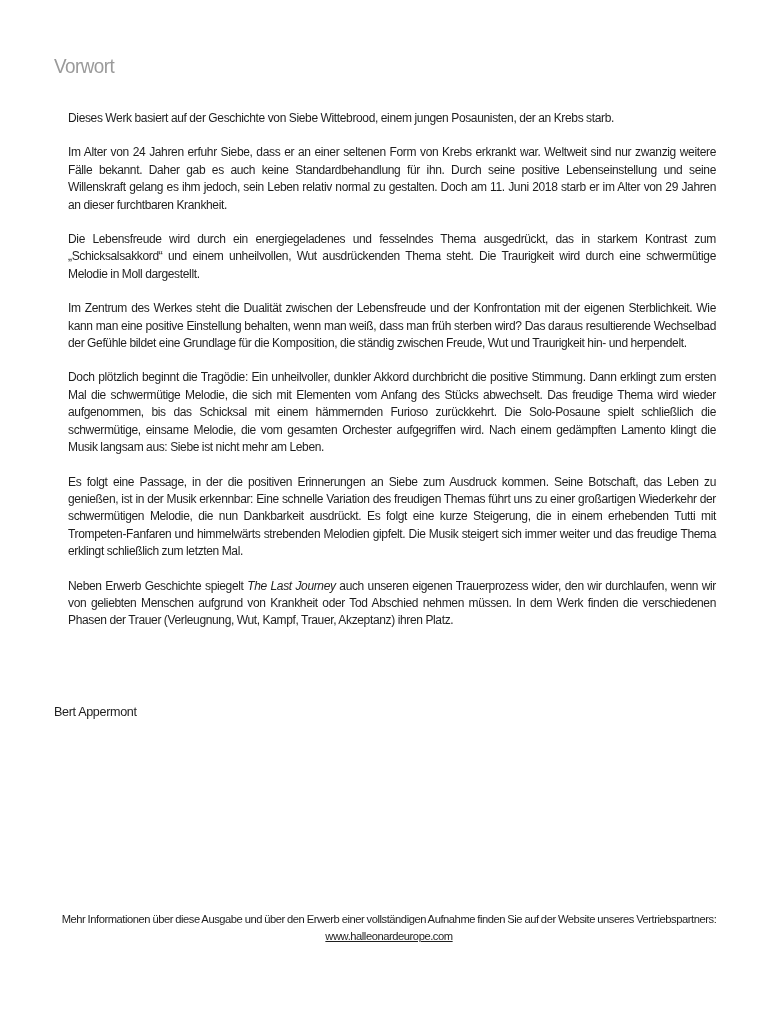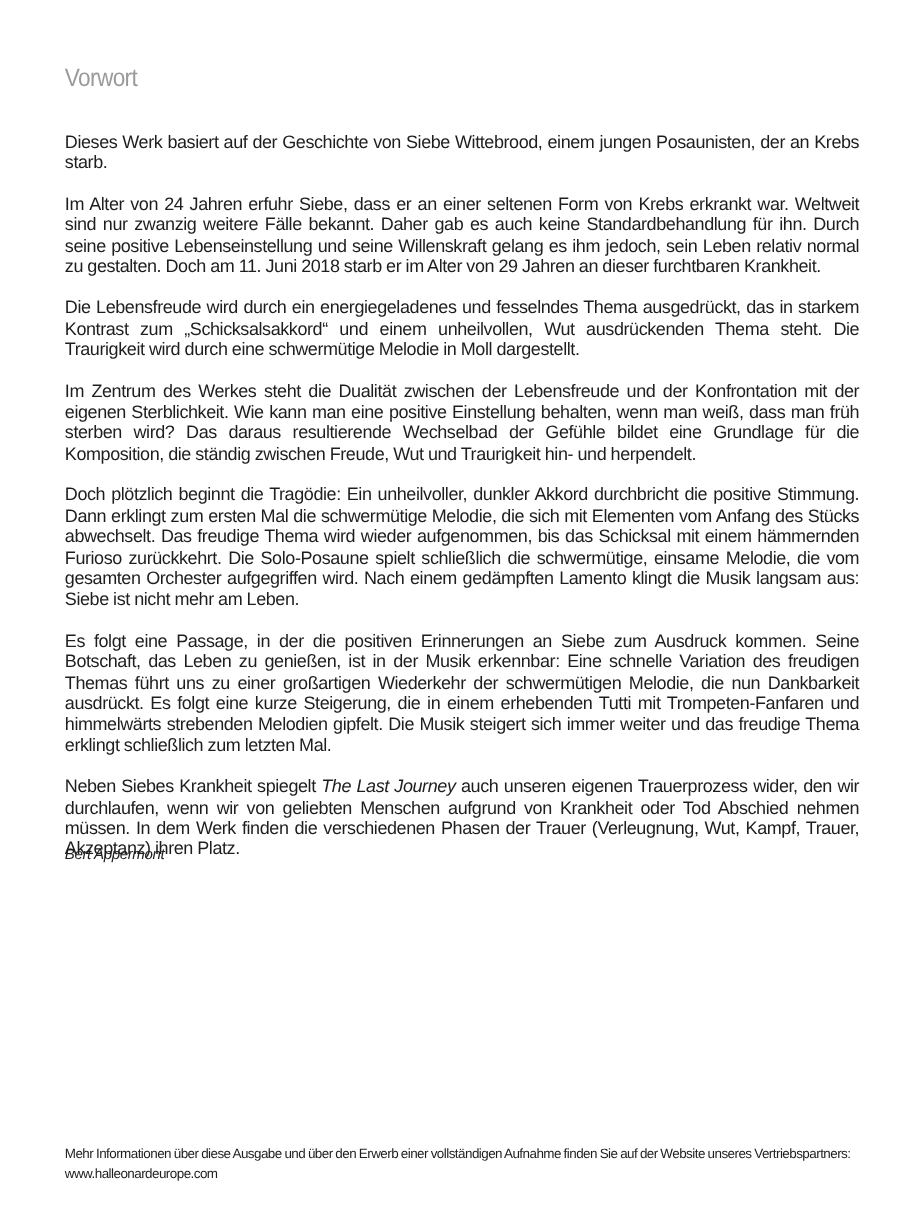--- a/index.html
+++ b/index.html
@@ -33,66 +33,67 @@
       transform-origin: left top;
       margin: 0;
     }
     .body-text {
       position: absolute;
       top: 110px;
       left: 0;
       width: 662px;
     }
     .para {
-      font-size: 15px;
+      font-size: 12px;
       line-height: 17.4px;
-      margin: 0 0 17px 0;
+      margin: 0 0 17px 14px;
       text-align: justify;
       letter-spacing: -0.35px;
       word-spacing: -0.2px;
     }
     .para em { }
     .signature {
       position: absolute;
       top: 705px;
       left: 0;
       font-size: 12.6px;
       letter-spacing: -0.35px;
-      font-style: italic;
     }
     .footer {
       position: absolute;
-      top: 954px;
+      top: 911px;
       left: 0;
       width: 670px;
       font-size: 11.2px;
       line-height: 17px;
       letter-spacing: -0.45px;
       word-spacing: -0.4px;
       white-space: nowrap;
+      text-align: center;
     }
     .footer a {
       color: #1e1e1e;
+      text-decoration: underline;
       display: inline-block;
     }
   </style>
 </head>
 <body>
 
 <div class="page">
   <h1 class="title">Vorwort</h1>
 
   <div class="body-text">
     <p class="para">Dieses Werk basiert auf der Geschichte von Siebe Wittebrood, einem jungen Posaunisten, der an Krebs starb.</p>
     <p class="para">Im Alter von 24 Jahren erfuhr Siebe, dass er an einer seltenen Form von Krebs erkrankt war. Weltweit sind nur zwanzig weitere Fälle bekannt. Daher gab es auch keine Standardbehandlung für ihn. Durch seine positive Lebenseinstellung und seine Willenskraft gelang es ihm jedoch, sein Leben relativ normal zu gestalten. Doch am 11. Juni 2018 starb er im Alter von 29 Jahren an dieser furchtbaren Krankheit.</p>
     <p class="para">Die Lebensfreude wird durch ein energiegeladenes und fesselndes Thema ausgedrückt, das in starkem Kontrast zum „Schicksalsakkord“ und einem unheilvollen, Wut ausdrückenden Thema steht. Die Traurigkeit wird durch eine schwermütige Melodie in Moll dargestellt.</p>
     <p class="para">Im Zentrum des Werkes steht die Dualität zwischen der Lebensfreude und der Konfrontation mit der eigenen Sterblichkeit. Wie kann man eine positive Einstellung behalten, wenn man weiß, dass man früh sterben wird? Das daraus resultierende Wechselbad der Gefühle bildet eine Grundlage für die Komposition, die ständig zwischen Freude, Wut und Traurigkeit hin- und herpendelt.</p>
     <p class="para">Doch plötzlich beginnt die Tragödie: Ein unheilvoller, dunkler Akkord durchbricht die positive Stimmung. Dann erklingt zum ersten Mal die schwermütige Melodie, die sich mit Elementen vom Anfang des Stücks abwechselt. Das freudige Thema wird wieder aufgenommen, bis das Schicksal mit einem hämmernden Furioso zurückkehrt. Die Solo-Posaune spielt schließlich die schwermütige, einsame Melodie, die vom gesamten Orchester aufgegriffen wird. Nach einem gedämpften Lamento klingt die Musik langsam aus: Siebe ist nicht mehr am Leben.</p>
     <p class="para">Es folgt eine Passage, in der die positiven Erinnerungen an Siebe zum Ausdruck kommen. Seine Botschaft, das Leben zu genießen, ist in der Musik erkennbar: Eine schnelle Variation des freudigen Themas führt uns zu einer großartigen Wiederkehr der schwermütigen Melodie, die nun Dankbarkeit ausdrückt. Es folgt eine kurze Steigerung, die in einem erhebenden Tutti mit Trompeten-Fanfaren und himmelwärts strebenden Melodien gipfelt. Die Musik steigert sich immer weiter und das freudige Thema erklingt schließlich zum letzten Mal.</p>
-    <p class="para"><span>Neben Siebes Krankheit spiegelt </span><em>The Last Journey</em><span> auch unseren eigenen Trauerprozess wider, den wir durchlaufen, wenn wir von geliebten Menschen aufgrund von Krankheit oder Tod Abschied nehmen müssen. In dem Werk finden die verschiedenen Phasen der Trauer (Verleugnung, Wut, Kampf, Trauer, Akzeptanz) ihren Platz.</span></p>
+    <p class="para"><span>Neben Erwerb Geschichte spiegelt </span><em>The Last Journey</em><span> auch unseren eigenen Trauerprozess wider, den wir durchlaufen, wenn wir von geliebten Menschen aufgrund von Krankheit oder Tod Abschied nehmen müssen. In dem Werk finden die verschiedenen Phasen der Trauer (Verleugnung, Wut, Kampf, Trauer, Akzeptanz) ihren Platz.</span></p>
   </div>
 
   <div class="signature">Bert Appermont</div>
 
   <div class="footer">
     <div>Mehr Informationen über diese Ausgabe und über den Erwerb einer vollständigen Aufnahme finden Sie auf der Website unseres Vertriebspartners:</div>
     <a>www.halleonardeurope.com</a>
   </div>
 </div>
 

